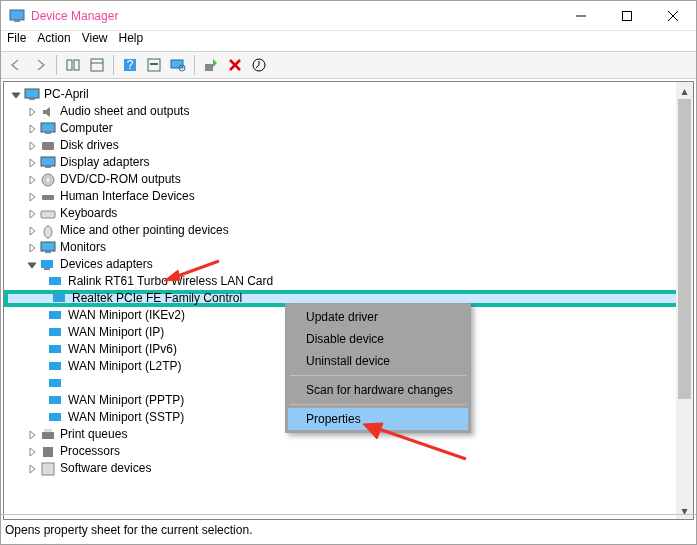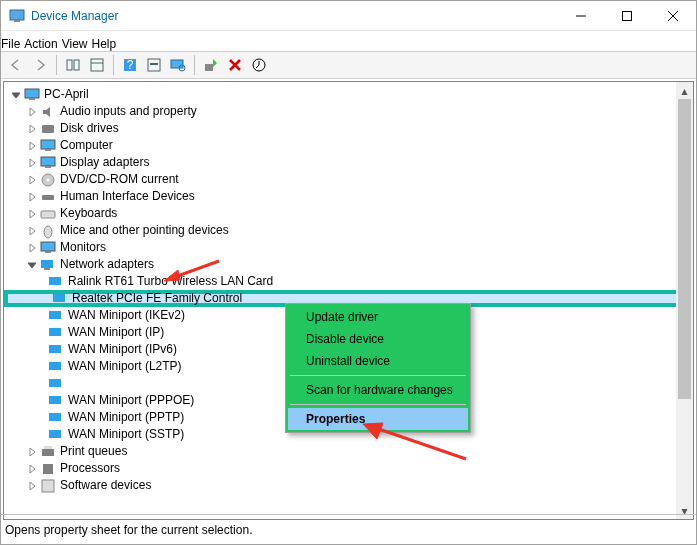--- a/index.html
+++ b/index.html
@@ -1,26 +1,26 @@
 <!DOCTYPE html>
 <html><head>
 <meta charset="utf-8">
 <style>
   * { box-sizing: border-box; margin: 0; padding: 0; font-family: "Segoe UI", Tahoma, sans-serif; font-size: 12px; }
   body { width: 697px; height: 545px; background: #fff; border: 1px solid #a0a0a0; position: relative; overflow: hidden; }
 
   
   .titlebar { height: 30px; display: flex; align-items: center; padding-left: 8px; background: #fff; border-bottom: 1px solid #e5e5e5; }
   .titlebar .icon { width: 16px; height: 16px; margin-right: 6px; }
-  .title-text { flex: 1; color: #0369a1; }
+  .title-text { flex: 1; color: #ec4899; }
   .win-btn { width: 46px; height: 30px; display: flex; align-items: center; justify-content: center; }
   .win-btn svg { stroke: #000; stroke-width: 1; }
 
   
-  .menubar { height: 20px; display: flex; align-items: flex-end; gap: 4px; }
+  .menubar { height: 20px; display: flex; align-items: flex-start; padding-left: 6px; gap: 11px; }
   .menubar span { cursor: default; }
 
   
   .toolbar { height: 28px; border-top: 1px solid #d0d0d0; border-bottom: 1px solid #d0d0d0; display: flex; align-items: center; padding-left: 4px; gap: 2px; background: #f5f5f5; }
   .tb-btn { width: 22px; height: 22px; display: flex; align-items: center; justify-content: center; border: 1px solid transparent; }
   .tb-sep { width: 1px; height: 20px; background: #c0c0c0; margin: 0 3px; }
   .tb-disabled { opacity: 0.4; }
 
   
   .tree-wrap { position: absolute; top: 80px; left: 2px; right: 2px; bottom: 24px; border: 1px solid #828282; padding: 4px 0; overflow: hidden; background: #fff; }
@@ -35,25 +35,25 @@
   .lvl0 { padding-left: 6px; }
   .lvl1 { padding-left: 22px; }
   .lvl2 { padding-left: 44px; }
   .selected { background: #cce8ff !important; border: 4px solid #14b8a6; height: 17px; }
 
   .expander svg { display:block; }
   .exp-open path { fill: #5b5b5b; stroke: #5b5b5b; }
   .exp-closed path { fill: none; stroke: #888; }
 
   
-  .ctx { position: absolute; top: 302px; left: 284px; width: 186px; background: #22c55e; border: 1px solid #a0a0a0; box-shadow: 3px 3px 5px rgba(0,0,0,.3); z-index: 50; padding: 2px; }
+  .ctx { position: absolute; top: 302px; left: 284px; width: 186px; background: #a3a3a3; border: 1px solid #a0a0a0; box-shadow: 3px 3px 5px rgba(0,0,0,.3); z-index: 50; padding: 2px; }
   .ctx-item { height: 22px; display:flex; align-items:center; padding-left: 18px; }
   .ctx-item.hl { background: #91c9f7; }
   .ctx-sep { height: 1px; background: #c0c0c0; margin: 3px 2px; }
-  .ctx-item.bold { font-weight: bold; }
+  .ctx-item.bold { font-weight: normal; }
 
   
   .status { position: absolute; bottom: 0; left: 0; right: 0; height: 30px; border-top: 1px solid #c0c0c0; padding-left: 4px; display:flex; align-items:center; }
 
   
   .arrow { position: absolute; z-index: 60; stroke:#ee3124; fill:#ee3124; }
 
   
   .ic-blue { fill:#2aa1e8; }
   .ic-gray { fill:#808080; }
@@ -178,34 +178,21 @@
     <span class="expander exp-closed">
         <svg width="10" height="10">
           <path d="M3 1 L8 5 L3 9 Z"></path>
         </svg>
       </span>
     <span class="dev-icon">
         <svg width="16" height="16">
           <path d="M3 6 h3 l4 -3 v10 l-4 -3 h-3 z" class="ic-gray"></path>
         </svg>
       </span>
-    <span>Audio inputs and property</span>
-  </div>
-  <div class="node lvl1">
-    <span class="expander exp-closed">
-        <svg width="10" height="10">
-          <path d="M3 1 L8 5 L3 9 Z"></path>
-        </svg>
-      </span>
-    <span class="dev-icon">
-        <svg width="16" height="16">
-          <rect x="2" y="4" width="12" height="8" rx="1" class="ic-gray"></rect>
-        </svg>
-      </span>
-    <span>Disk drives</span>
+    <span>Audio sheet and outputs</span>
   </div>
   <div class="node lvl1">
     <span class="expander exp-closed">
         <svg width="10" height="10">
           <path d="M3 1 L8 5 L3 9 Z"></path>
         </svg>
       </span>
     <span class="dev-icon">
         <svg width="16" height="16">
           <rect x="1" y="2" width="14" height="9" class="ic-mon"></rect>
@@ -215,39 +202,52 @@
     <span>Computer</span>
   </div>
   <div class="node lvl1">
     <span class="expander exp-closed">
         <svg width="10" height="10">
           <path d="M3 1 L8 5 L3 9 Z"></path>
         </svg>
       </span>
     <span class="dev-icon">
         <svg width="16" height="16">
+          <rect x="2" y="4" width="12" height="8" rx="1" class="ic-gray"></rect>
+        </svg>
+      </span>
+    <span>Disk drives</span>
+  </div>
+  <div class="node lvl1">
+    <span class="expander exp-closed">
+        <svg width="10" height="10">
+          <path d="M3 1 L8 5 L3 9 Z"></path>
+        </svg>
+      </span>
+    <span class="dev-icon">
+        <svg width="16" height="16">
           <rect x="1" y="2" width="14" height="9" class="ic-mon"></rect>
           <rect x="5" y="11" width="6" height="2" fill="#888"></rect>
         </svg>
       </span>
     <span>Display adapters</span>
   </div>
   <div class="node lvl1">
     <span class="expander exp-closed">
         <svg width="10" height="10">
           <path d="M3 1 L8 5 L3 9 Z"></path>
         </svg>
       </span>
     <span class="dev-icon">
         <svg width="16" height="16">
           <circle cx="8" cy="8" r="6" fill="#ccc" stroke="#888"></circle>
           <circle cx="8" cy="8" r="1.5" fill="#fff"></circle>
         </svg>
       </span>
-    <span>DVD/CD-ROM current</span>
+    <span>DVD/CD-ROM outputs</span>
   </div>
   <div class="node lvl1">
     <span class="expander exp-closed">
         <svg width="10" height="10">
           <path d="M3 1 L8 5 L3 9 Z"></path>
         </svg>
       </span>
     <span class="dev-icon">
         <svg width="16" height="16">
           <rect x="2" y="6" width="12" height="5" rx="1" class="ic-gray"></rect>
@@ -300,21 +300,21 @@
         <svg width="10" height="10">
           <path d="M1 3 L9 3 L5 8 Z"></path>
         </svg>
       </span>
     <span class="dev-icon">
         <svg width="16" height="16">
           <rect x="1" y="3" width="12" height="8" class="ic-blue"></rect>
           <rect x="4" y="11" width="6" height="2" fill="#888"></rect>
         </svg>
       </span>
-    <span>Network adapters</span>
+    <span>Devices adapters</span>
   </div>
 
   <div class="node lvl2">
     <span class="dev-icon">
         <svg width="16" height="16">
           <rect x="1" y="3" width="12" height="8" class="ic-blue"></rect>
         </svg>
       </span>
     <span>Ralink RT61 Turbo Wireless LAN Card</span>
   </div>
@@ -357,28 +357,20 @@
         </svg>
       </span>
     <span>WAN Miniport (L2TP)</span>
   </div>
   <div class="node lvl2">
     <span class="dev-icon">
         <svg width="16" height="16">
           <rect x="1" y="3" width="12" height="8" class="ic-blue"></rect>
         </svg>
       </span>
-  </div>
-  <div class="node lvl2">
-    <span class="dev-icon">
-        <svg width="16" height="16">
-          <rect x="1" y="3" width="12" height="8" class="ic-blue"></rect>
-        </svg>
-      </span>
-    <span>WAN Miniport (PPPOE)</span>
   </div>
   <div class="node lvl2">
     <span class="dev-icon">
         <svg width="16" height="16">
           <rect x="1" y="3" width="12" height="8" class="ic-blue"></rect>
         </svg>
       </span>
     <span>WAN Miniport (PPTP)</span>
   </div>
   <div class="node lvl2">

